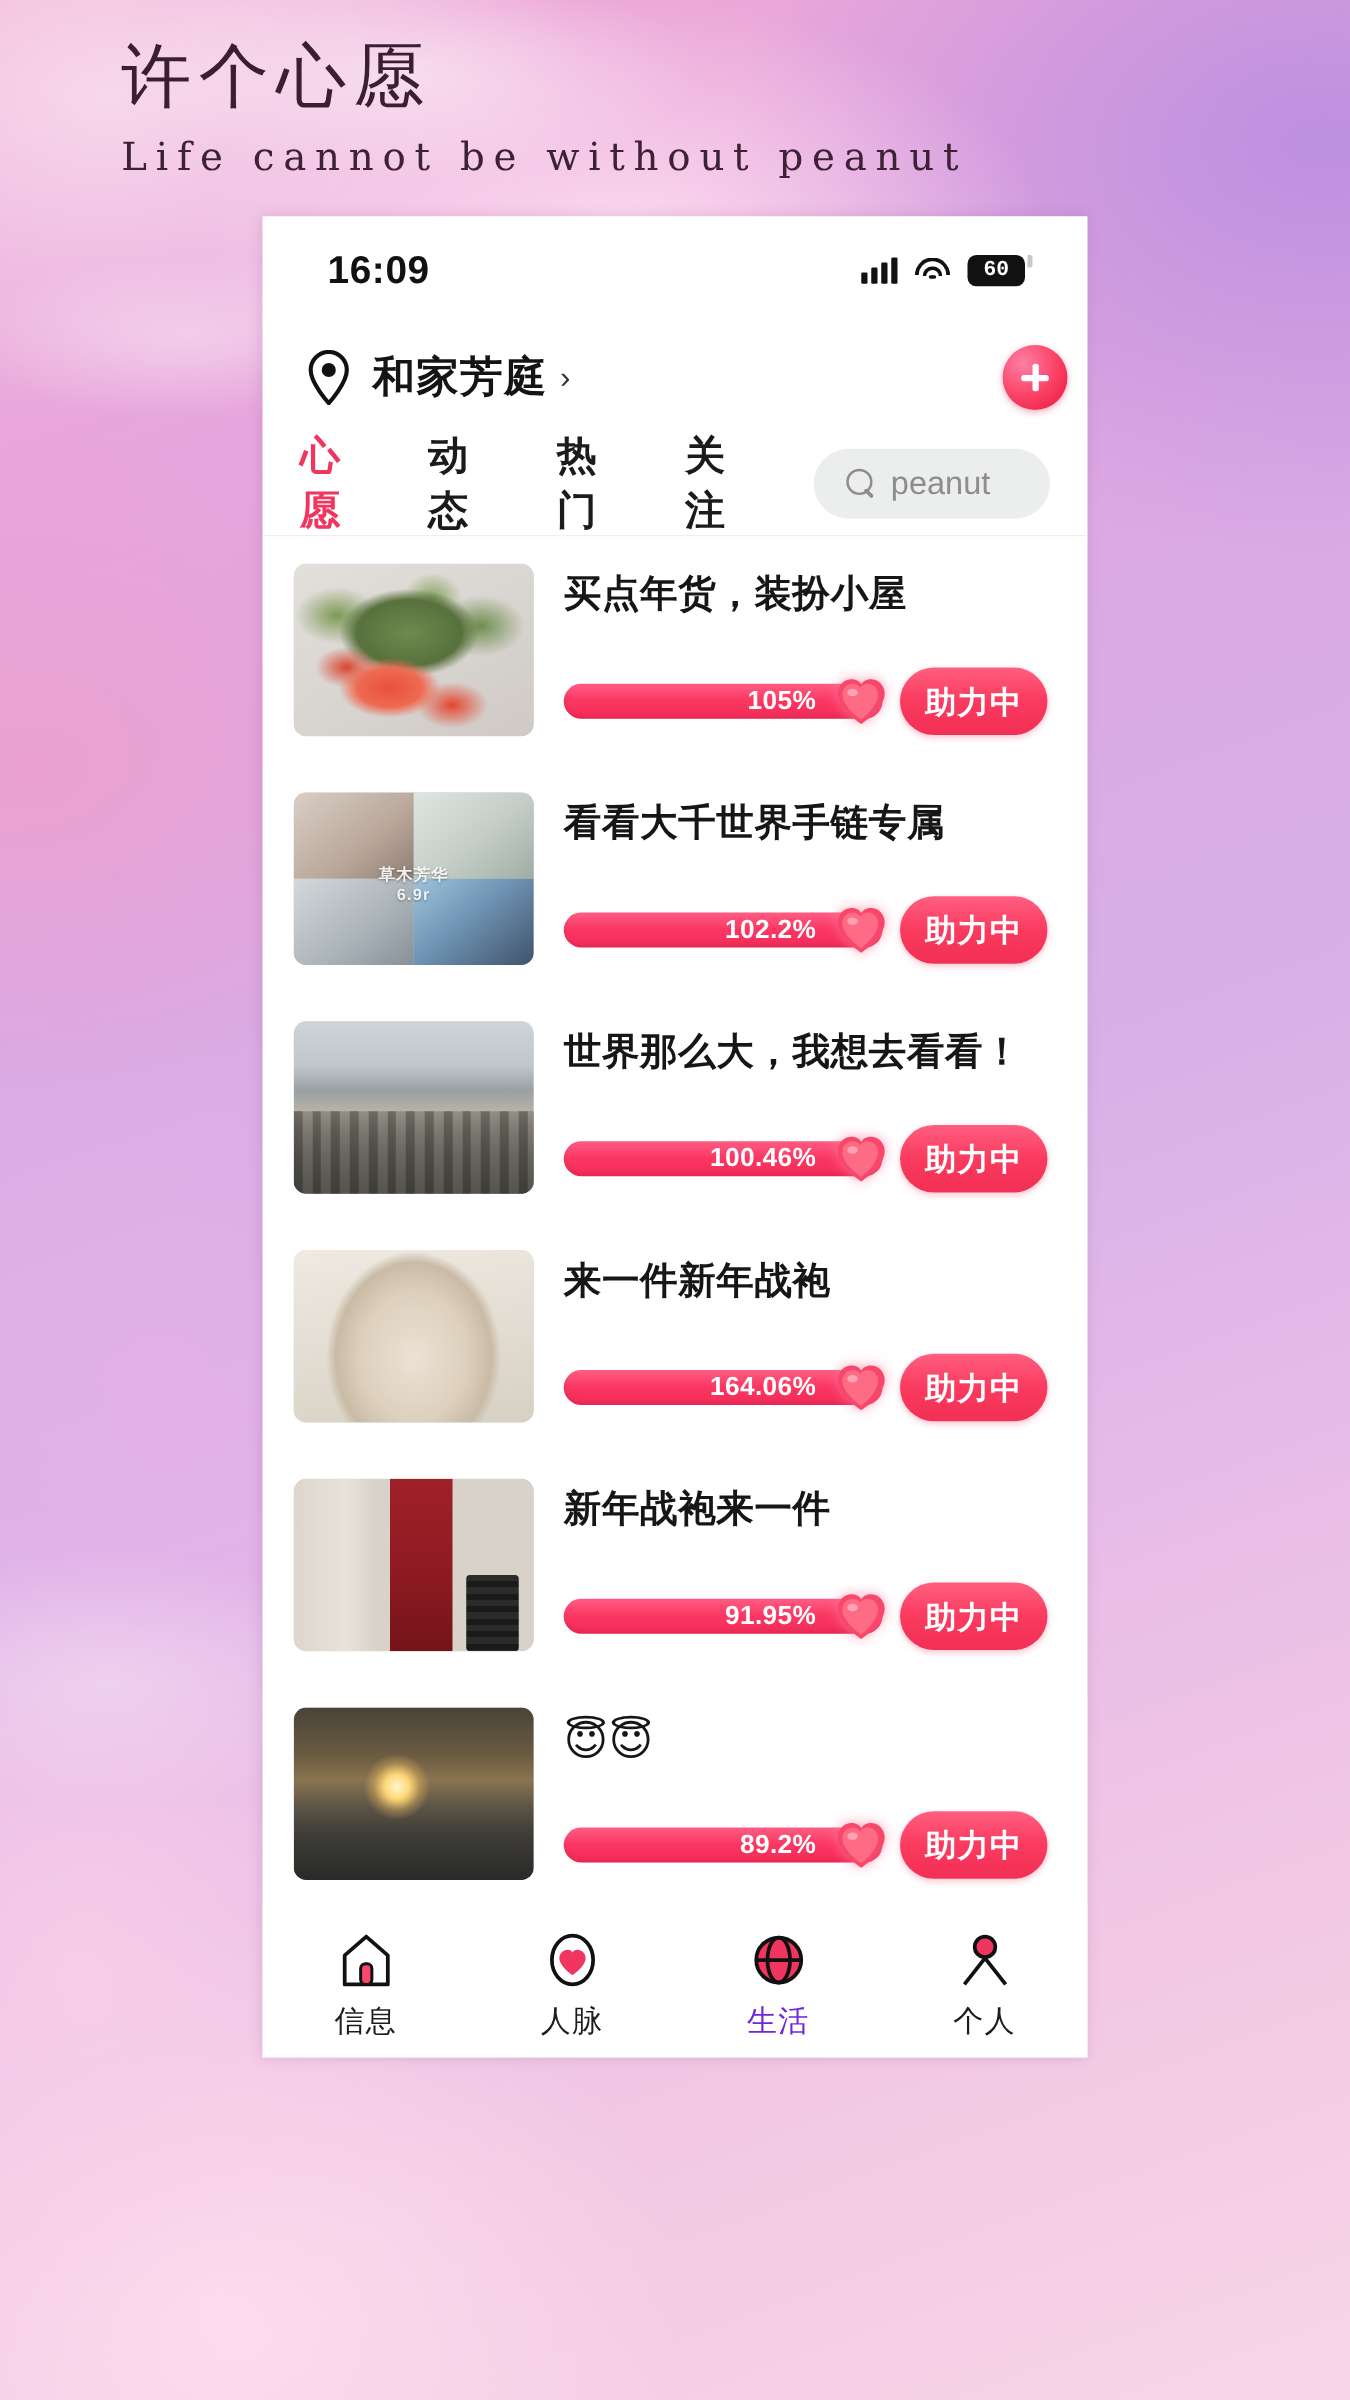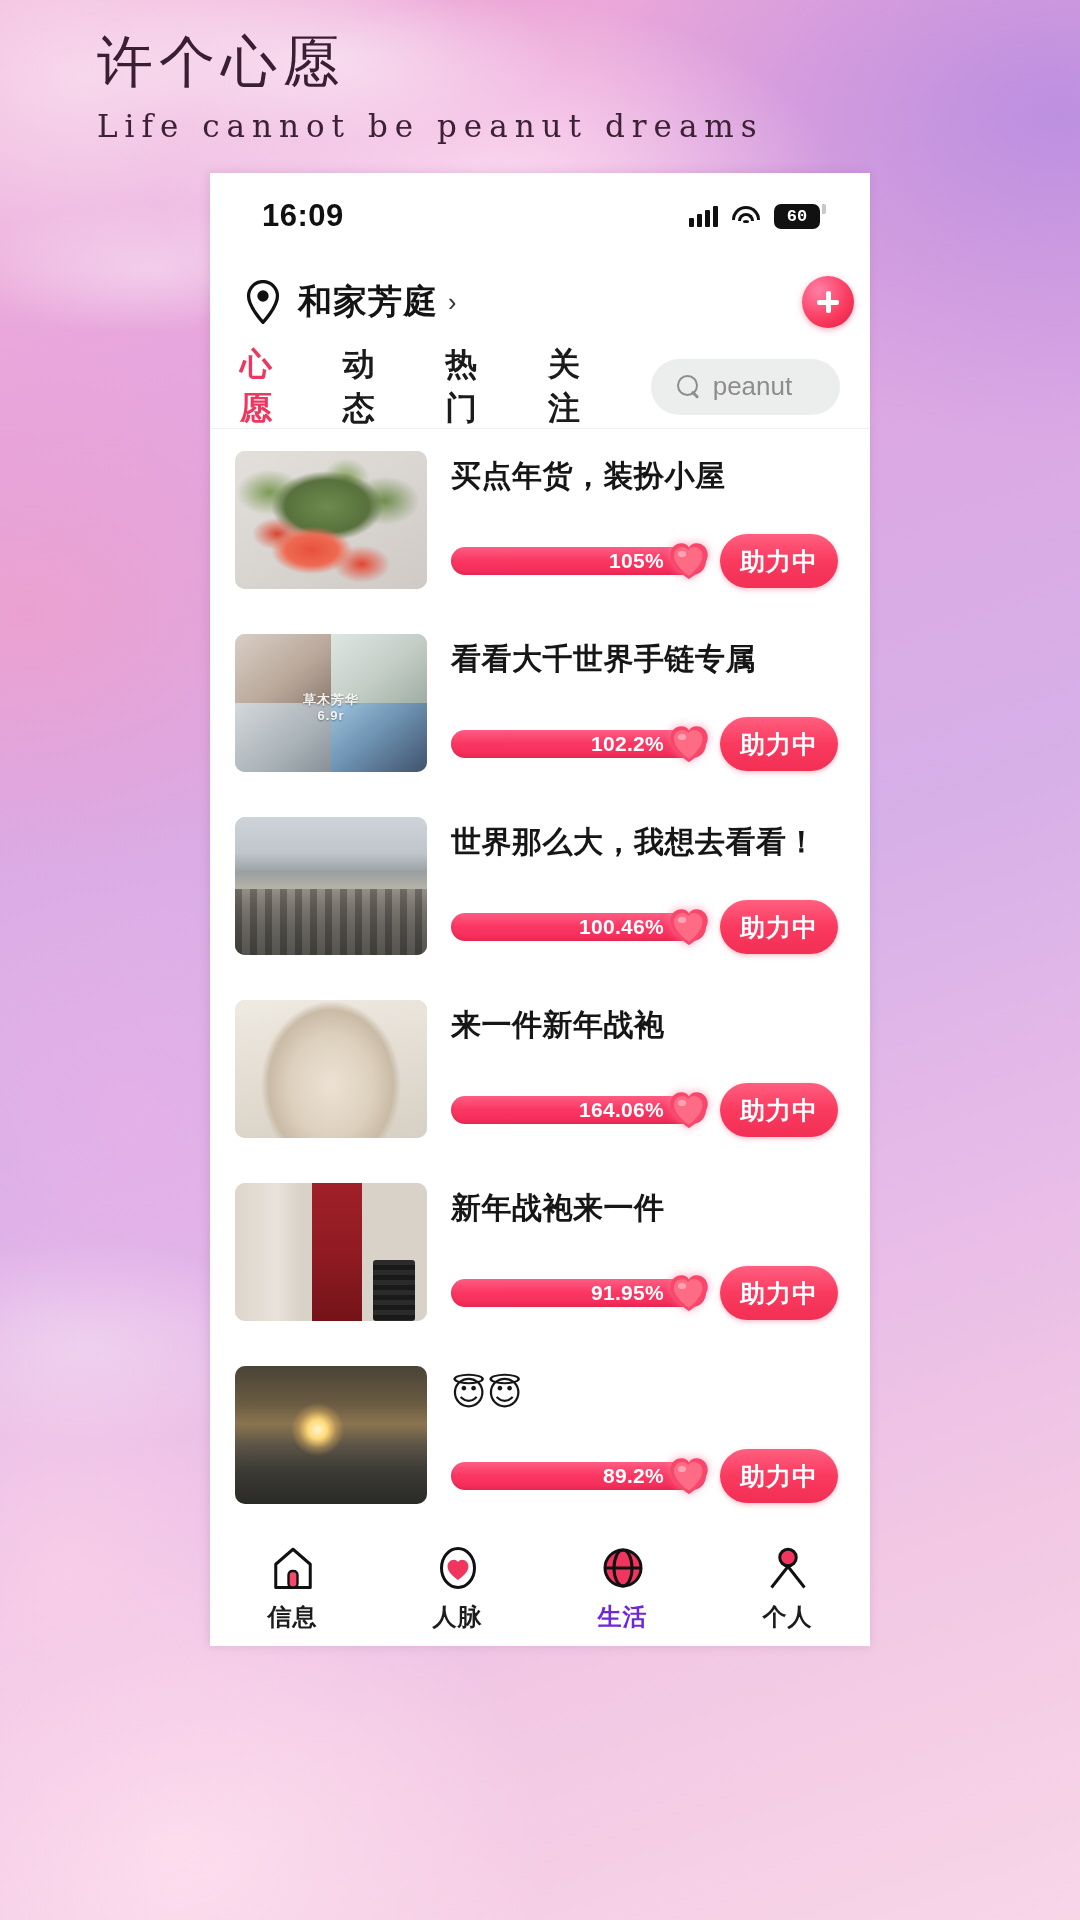--- a/index.html
+++ b/index.html
@@ -183,21 +183,21 @@
     font-size: 30px; font-weight: 700; color: #161616;
     letter-spacing: .5px; line-height: 1.25;
   }
   .wish-title.emoji { font-size: 34px; }
   .wish-bottom { display:flex; align-items:center; gap: 14px; }
   .progress-wrap { position: relative; flex: 1; height: 34px; display:flex; align-items:center; }
   .progress-track {
     width: 100%; height: 28px; border-radius: 14px;
     background: linear-gradient(180deg,#ff5d84 0%, #fa3762 48%, #f42a58 100%);
     display:flex; align-items:center; justify-content:flex-end;
-    padding-right: 42px;
+    padding-right: 53px;
     box-shadow: inset 0 -2px 4px rgba(0,0,0,.08);
   }
   .progress-label { font-size: 21px; font-weight: 700; color:#fff; letter-spacing:.3px; }
   .heart {
     position:absolute; right: -6px; top: 50%;
     transform: translateY(-50%);
     width: 46px; height: 42px;
     filter: drop-shadow(0 0 5px rgba(255,130,160,.75));
   }
   .assist-btn {
@@ -280,31 +280,31 @@
     position: absolute; left: 0; right: 0; bottom: 0;
     height: 123px;
     background: #fff;
     display: flex; align-items: center;
     padding-top: 8px;
   }
   .nav-item {
     flex: 1;
     display:flex; flex-direction: column; align-items:center; gap: 9px;
   }
-  .nav-label { font-size: 24px; color: #1d1d1d; letter-spacing: 1px; font-weight: bold; }
+  .nav-label { font-size: 24px; color: #1d1d1d; letter-spacing: 1px; }
   .nav-item.active .nav-label { color: #6d28d9; }
   .nav-icon { width: 48px; height: 48px; display:block; }
 </style>
 </head>
 <body>
 
 <div id="wallpaper"></div>
 
 <div class="wp-text" id="wp-title">许个心愿</div>
-<div class="wp-text" id="wp-subtitle">Life cannot be peanut dreams</div>
+<div class="wp-text" id="wp-subtitle">Life cannot be without peanut</div>
 
 <div id="phone">
 
   <div id="statusbar">
     <div id="status-time">16:09</div>
     <div id="status-icons">
       <div class="signal-bars">
         <i></i>
           <i></i>
           <i></i>

